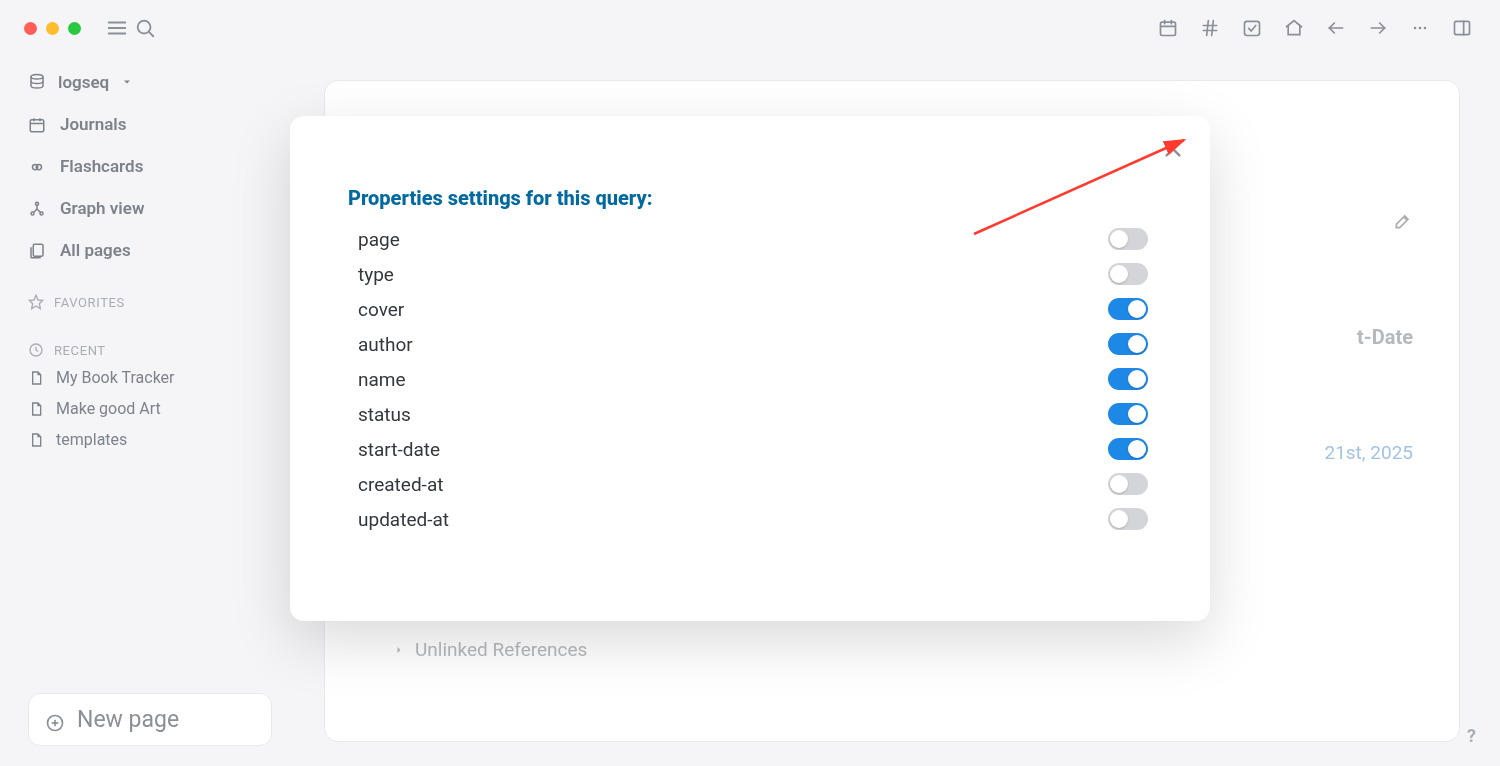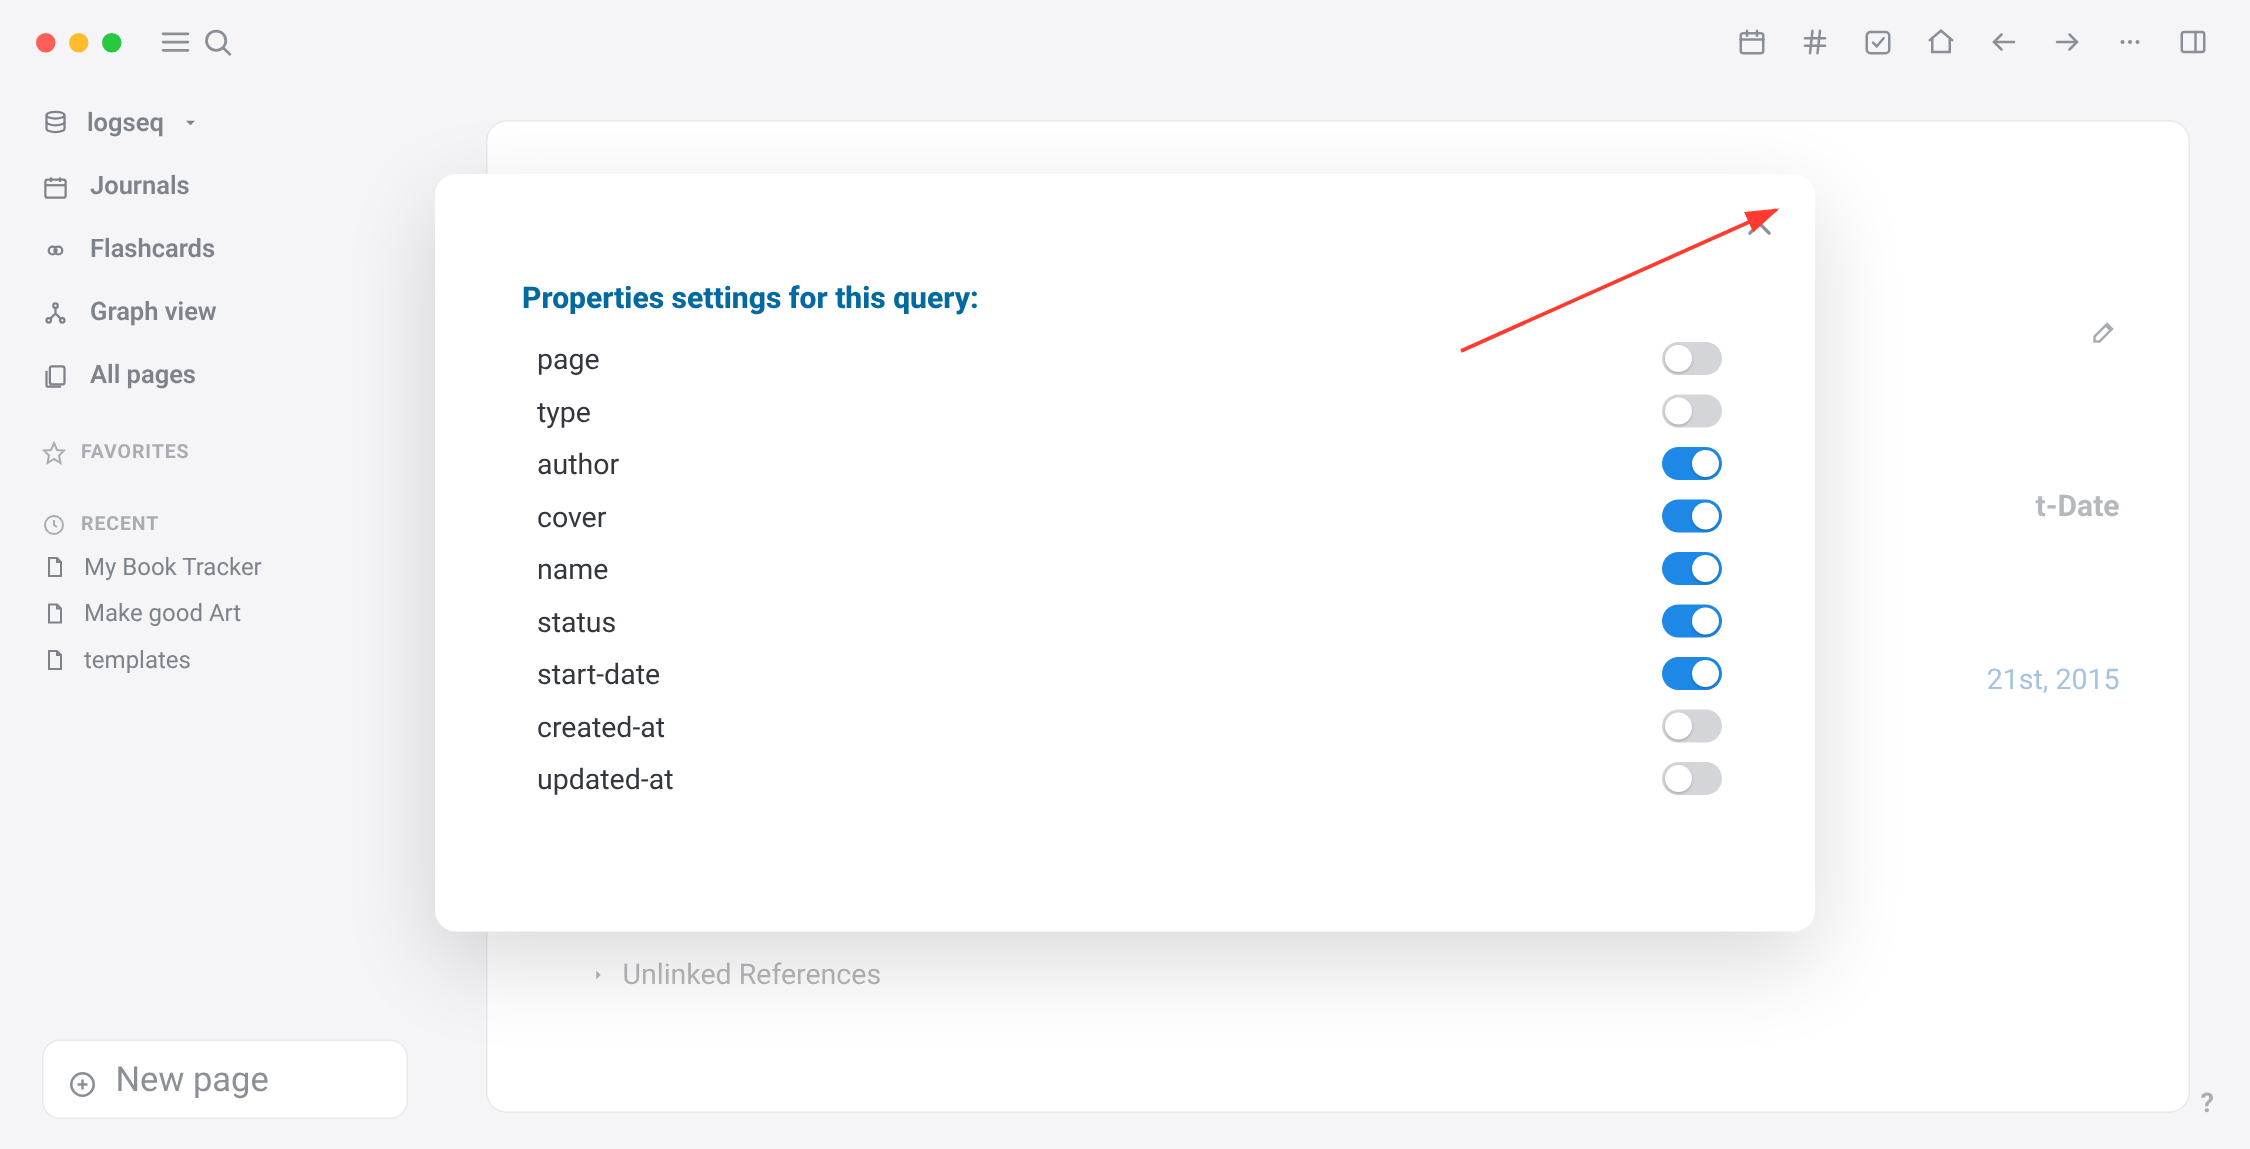--- a/index.html
+++ b/index.html
@@ -26,21 +26,21 @@
   .dot{width:13px;height:13px;border-radius:50%}
   .dot.r{background:#ff5f57}.dot.y{background:#ffbd2e}.dot.g{background:#28c840}
   .tb-btn{display:flex;align-items:center;justify-content:center;width:28px;height:28px;color:var(--muted);border-radius:6px}
   .tb-spacer{flex:1}
   .tb-right{display:flex;align-items:center;gap:14px;color:var(--muted)}
 
   
   .sidebar{position:absolute;top:56px;left:0;width:300px;bottom:0;padding:16px 28px 20px 28px;box-sizing:border-box;display:flex;flex-direction:column;color:var(--muted)}
   .graph-sel{display:flex;align-items:center;gap:12px;font-size:17px;font-weight:600;color:#7e838b;margin-bottom:22px}
   .nav-item{display:flex;align-items:flex-end;gap:14px;font-size:17px;font-weight:600;color:#7e838b;margin-bottom:22px}
-  .section-label{display:flex;align-items:flex-start;gap:10px;font-size:13px;font-weight:700;letter-spacing:0.6px;color:var(--muted2);text-transform:uppercase;margin-top:12px;margin-bottom:10px}
+  .section-label{display:flex;align-items:flex-end;gap:10px;font-size:13px;font-weight:400;letter-spacing:0.6px;color:var(--muted2);text-transform:uppercase;margin-top:12px;margin-bottom:10px}
   .recent-item{display:flex;align-items:center;gap:12px;font-size:16px;color:#7e838b;margin-bottom:12px}
   .sidebar-footer{margin-top:auto}
   .new-page{display:flex;align-items:flex-end;gap:12px;font-size:23px;color:#8a8f98;background:#fff;border:1px solid var(--border);border-radius:12px;padding:12px 16px}
 
   
   .main{position:absolute;top:56px;left:300px;right:0;bottom:0;padding:24px 40px 24px 24px;box-sizing:border-box}
   .doc{background:#fff;border:1px solid var(--border);border-radius:14px;height:100%;box-sizing:border-box;padding:36px 60px;position:relative;overflow:hidden}
   .page-title{font-size:40px;font-weight:800;color:#babcc1;margin:4px 0 0 0}
   .column-hint{position:absolute;top:244px;right:46px;font-size:20px;font-weight:700;color:#b5b8bd}
   .date-hint{position:absolute;top:360px;right:46px;font-size:19px;color:#a3c3e0}
@@ -267,21 +267,21 @@
   <div class="main">
     <div class="doc">
       <h1 class="page-title">My Book Tracker</h1>
       <div class="edit-icon">
           <svg width="20" height="20" viewBox="0 0 24 24" fill="none" stroke="currentColor" stroke-width="2">
             <path d="M4 20h4l10-10-4-4L4 16v4z"></path>
             <path d="M13 7l4 4"></path>
           </svg>
         </div>
       <div class="column-hint">t-Date</div>
-      <div class="date-hint">21st, 2015</div>
+      <div class="date-hint">21st, 2025</div>
       <div class="unlinked">
         <span class="icon">
             <svg width="12" height="12" viewBox="0 0 24 24" fill="currentColor">
               <path d="M9 6l6 6-6 6z"></path>
             </svg>
           </span>
         <span>Unlinked References</span>
       </div>
     </div>
     <div class="help">?</div>
@@ -302,27 +302,27 @@
             <div class="knob"></div>
           </div>
         </div>
         <div class="prop-row">
           <span>type</span>
           <div class="switch">
             <div class="knob"></div>
           </div>
         </div>
         <div class="prop-row">
+          <span>cover</span>
+          <div class="switch on">
+            <div class="knob"></div>
+          </div>
+        </div>
+        <div class="prop-row">
           <span>author</span>
-          <div class="switch on">
-            <div class="knob"></div>
-          </div>
-        </div>
-        <div class="prop-row">
-          <span>cover</span>
           <div class="switch on">
             <div class="knob"></div>
           </div>
         </div>
         <div class="prop-row">
           <span>name</span>
           <div class="switch on">
             <div class="knob"></div>
           </div>
         </div>

